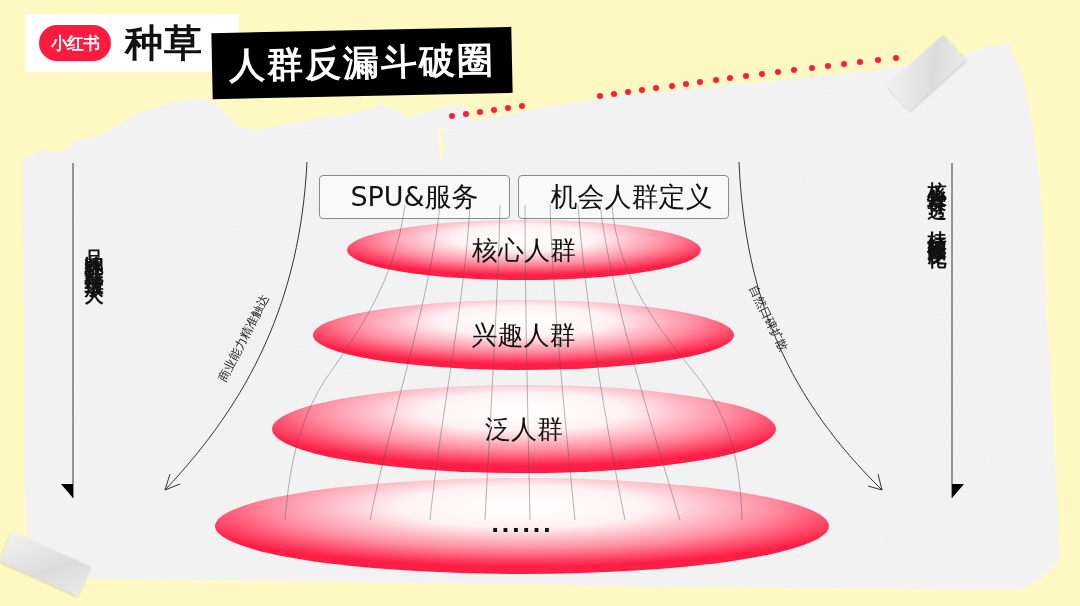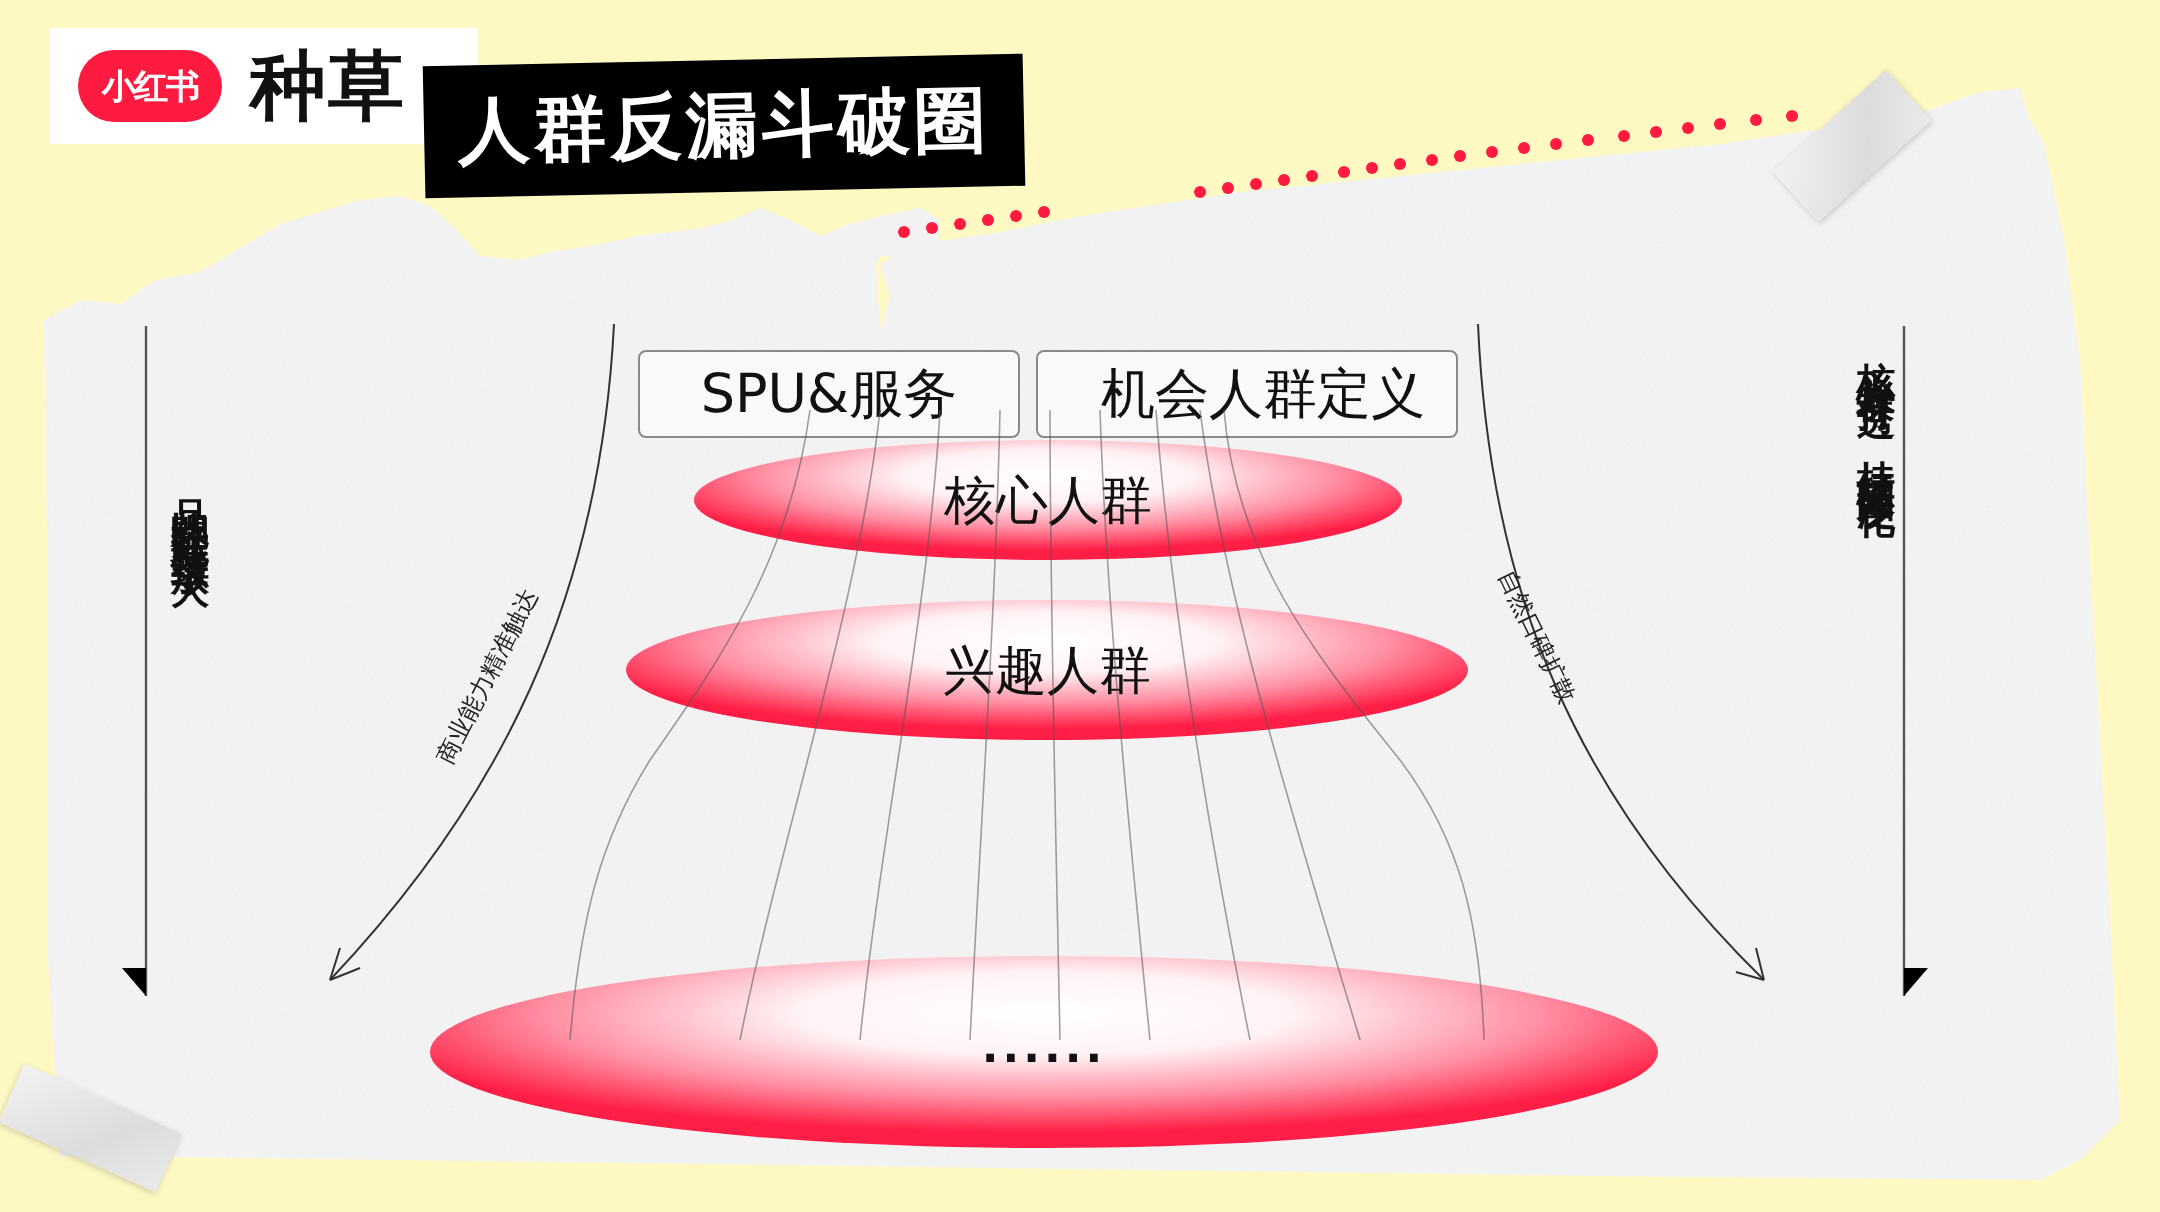--- a/index.html
+++ b/index.html
@@ -150,20 +150,23 @@
   <div class="top-box box-spu">
     <span>SPU&amp;服务</span>
   </div>
   <div class="top-box box-def">
     <span>机会人群定义</span>
   </div>
 
   <div class="ellipse e4">
     <span>......</span>
   </div>
+  <div class="ellipse e3">
+    <span>泛人群</span>
+  </div>
   <div class="ellipse e2">
     <span>兴趣人群</span>
   </div>
   <div class="ellipse e1">
     <span>核心人群</span>
   </div>
 
   <svg class="overlay-svg" viewBox="0 0 1080 606">
     <g fill="none" stroke="#555" stroke-width="0.8" opacity="0.55">
 

